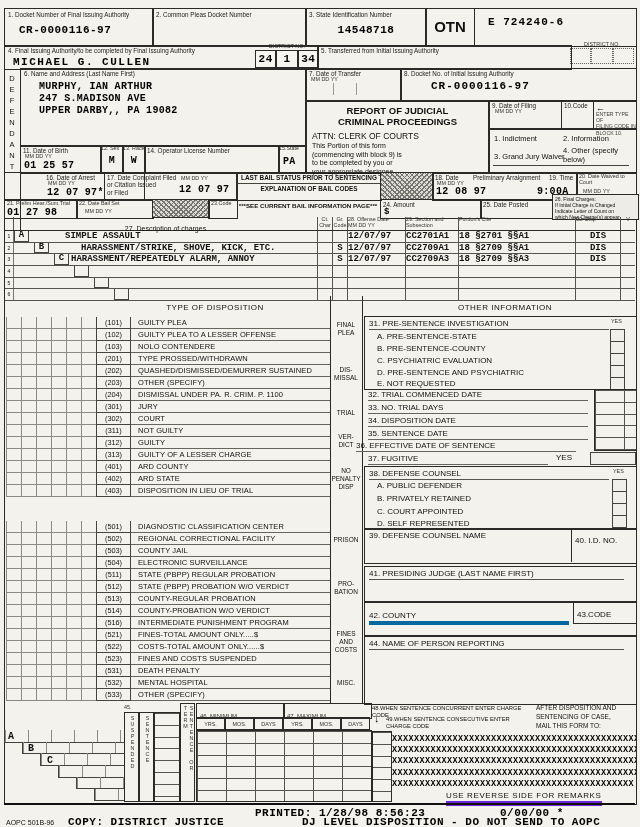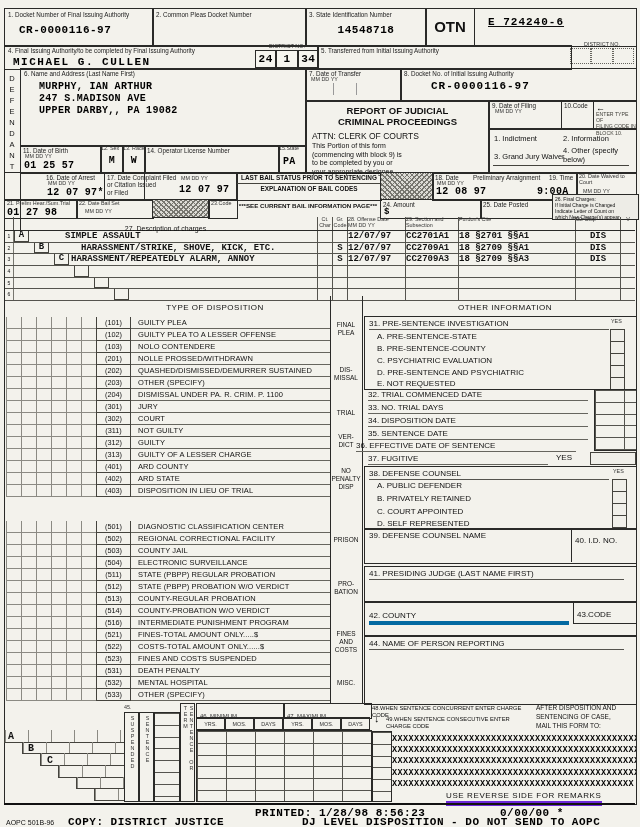--- a/index.html
+++ b/index.html
@@ -68,21 +68,21 @@
     <div class="l" style="padding:2px 0 0 3px;">1. Docket Number of Final Issuing Authority</div>
     <div class="v11" style="padding:6px 0 0 14px;">CR-0000116-97</div>
   </div>
   <div class="a bx" style="left:152px;top:8px;width:153px;height:37px;">
     <div class="l" style="padding:2px 0 0 3px;">2. Common Pleas Docket Number</div>
   </div>
   <div class="a bx" style="left:305px;top:8px;width:120px;height:37px;">
     <div class="l" style="padding:2px 0 0 3px;">3. State Identification Number</div>
     <div class="v11 ctr" style="padding-top:6px;">14548718</div>
   </div>
-  <div class="a bx" style="left:425px;top:8px;width:210px;height:37px;text-decoration:underline;">
+  <div class="a bx" style="left:425px;top:8px;width:210px;height:37px;">
     <div class="a bx" style="left:-1px;top:-1px;width:48px;height:37px;font:bold 15px/36px 'Liberation Sans',sans-serif;text-align:center;">OTN</div>
     <div class="v11" style="padding:7px 0 0 62px;letter-spacing:1px;">E 724240-6</div>
   </div>
 
   <div class="a bx" style="left:4px;top:45px;width:313px;height:23px;">
     <div class="l" style="padding:1px 0 0 3px;">4. Final Issuing Authority/to be completed by Final Issuing Authority</div>
     <div class="v11" style="padding:2px 0 0 8px;letter-spacing:1.5px;">MICHAEL G. CULLEN</div>
   </div>
   <div class="a" style="left:255px;top:44px;width:64px;">
     <div class="tiny ctr">DISTRICT NO.</div>
@@ -341,21 +341,21 @@
       <span class="dlabel">GUILTY PLEA TO A LESSER OFFENSE</span>
     </div>
       <div class="drow">
       <span class="dgrid"></span>
       <span class="dcode">(103)</span>
       <span class="dlabel">NOLO CONTENDERE</span>
     </div>
       <div class="drow">
       <span class="dgrid"></span>
       <span class="dcode">(201)</span>
-      <span class="dlabel">NOLLE PROSSED/WITHDRAWN</span>
+      <span class="dlabel">TYPE PROSSED/WITHDRAWN</span>
     </div>
       <div class="drow">
       <span class="dgrid"></span>
       <span class="dcode">(202)</span>
       <span class="dlabel">QUASHED/DISMISSED/DEMURRER SUSTAINED</span>
     </div>
       <div class="drow">
       <span class="dgrid"></span>
       <span class="dcode">(203)</span>
       <span class="dlabel">OTHER   (SPECIFY)</span>

